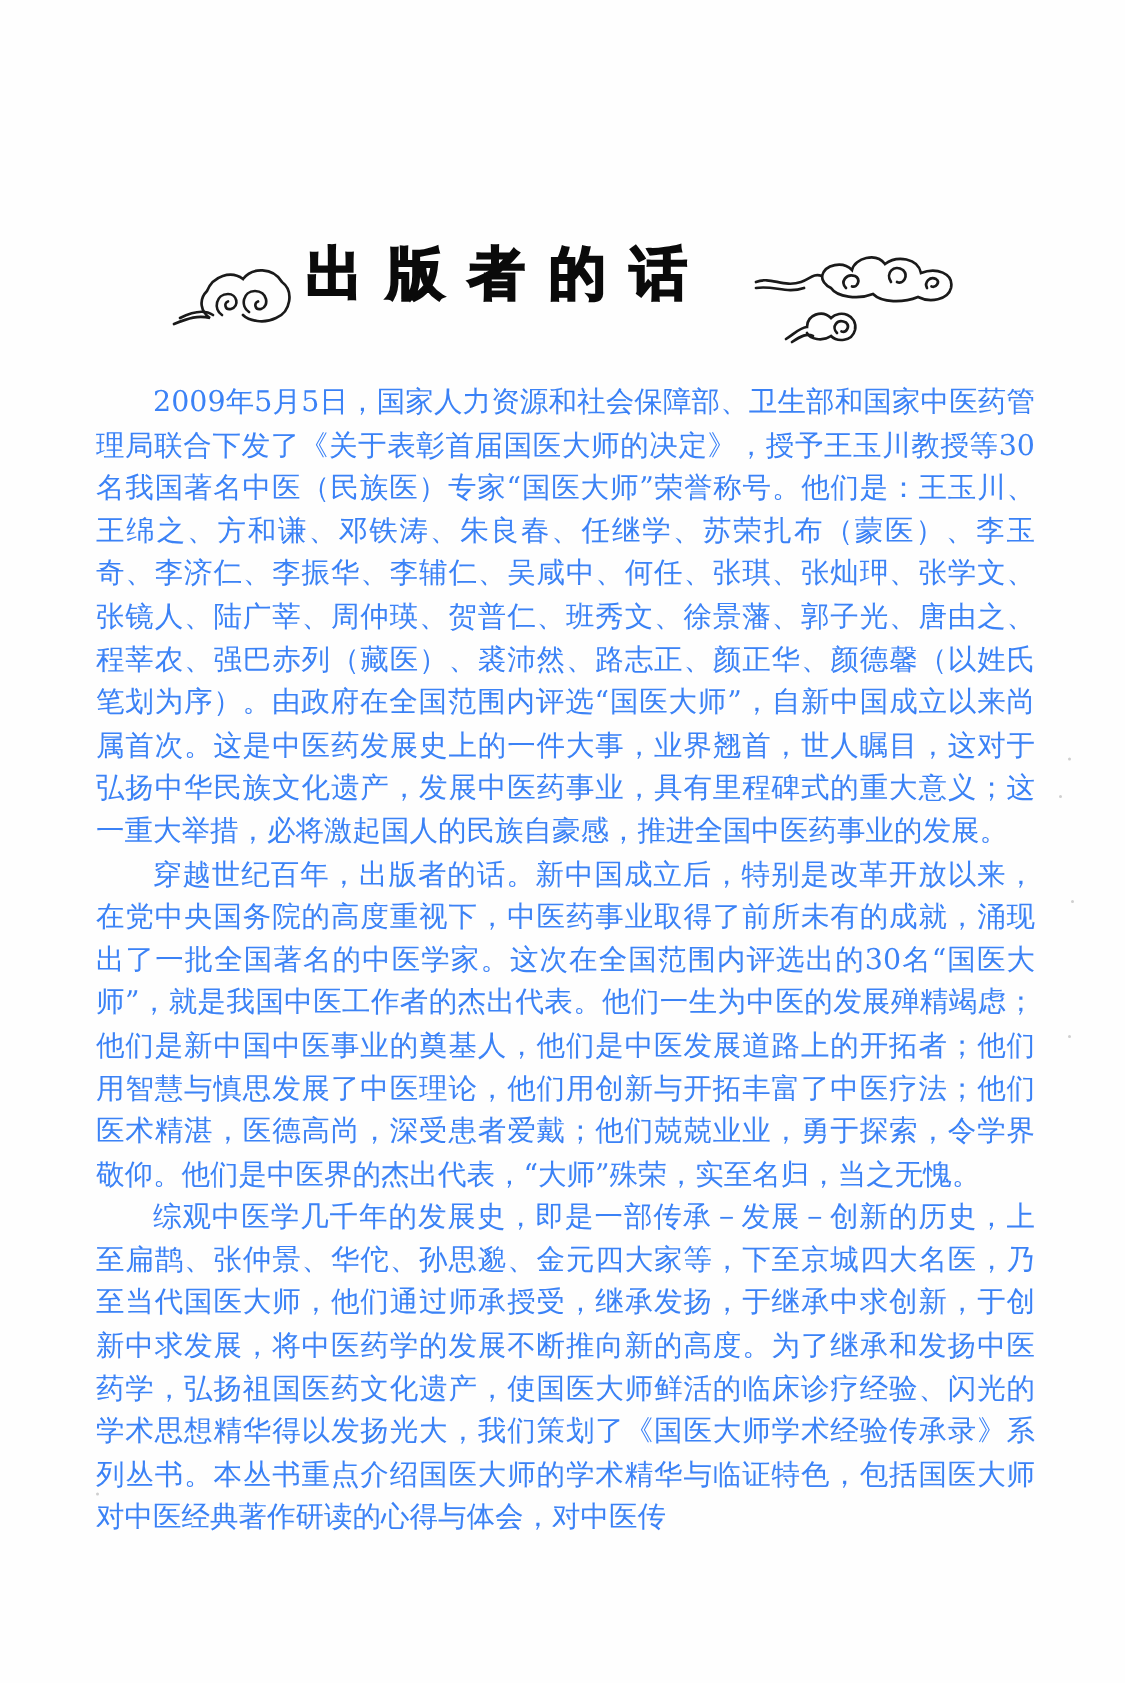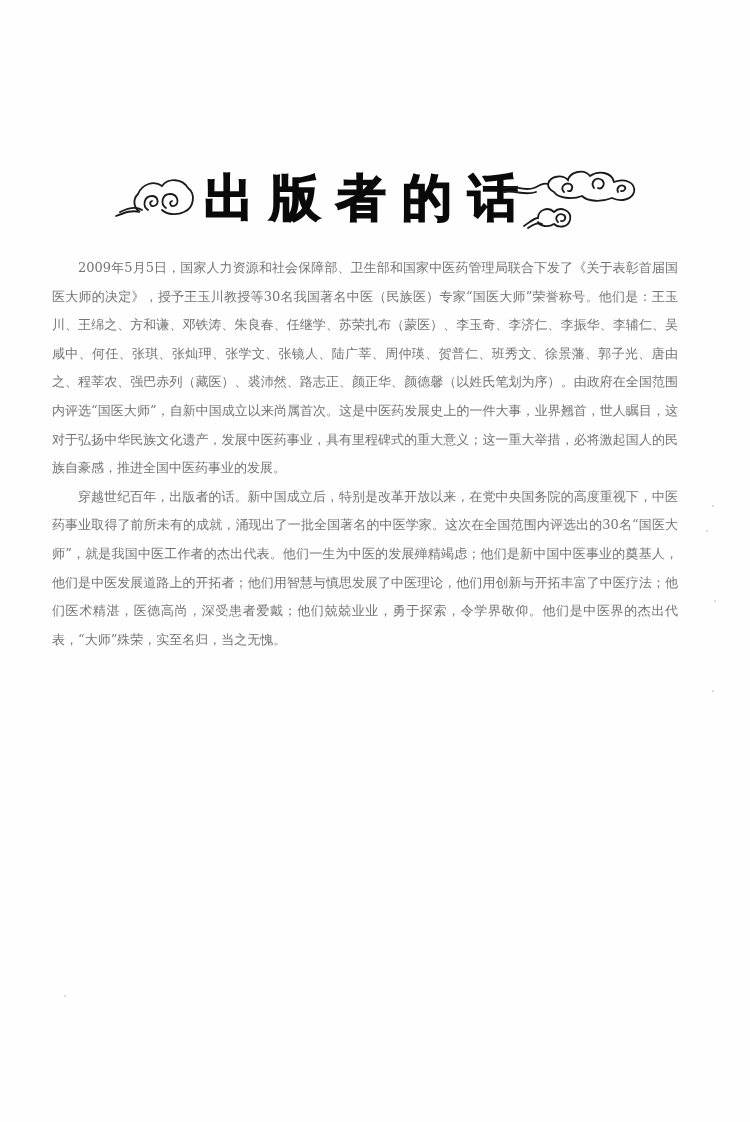--- a/index.html
+++ b/index.html
@@ -24,48 +24,48 @@
   .title-wrap {
     position: absolute;
     left: 112px;
     top: 148px;
     width: 540px;
     height: 80px;
   }
   .title {
     position: absolute;
     left: 92px;
-    top: 20px;
+    top: 4px;
     font-family: "DejaVu Sans", "Liberation Sans", sans-serif;
     font-weight: bold;
-    font-size: 50px;
+    font-size: 38px;
     letter-spacing: 16px;
     line-height: 60px;
     color: #0a0a0a;
     white-space: nowrap;
     -webkit-text-stroke: 1.5px #0a0a0a;
   }
   .cloud {
     position: absolute;
   }
   .cloud-left { left: 0; top: 24px; width: 84px; height: 50px; }
   .cloud-right { left: 390px; top: 18px; width: 150px; height: 40px; }
   .cloud-right-small { left: 410px; top: 52px; width: 52px; height: 30px; }
 
   .body-text {
     position: absolute;
-    left: 52px;
+    left: 64px;
     top: 254px;
     width: 626px;
     font-family: "DejaVu Serif", "Liberation Serif", serif;
-    font-size: 13px;
+    font-size: 19px;
     line-height: 28.6px;
     text-align: justify;
     text-justify: inter-character;
-    color: #737373;
+    color: #3b82f6;
   }
   .para {
     margin: 0;
     text-indent: 2em;
   }
   .speck {
     position: absolute;
     width: 2px; height: 2px;
     background: #cfcfcf;
     border-radius: 1px;
@@ -104,20 +104,21 @@
         <path d="M2 26 C 8 22, 12 18, 16 18 C 16 10, 26 6, 32 12 C 38 6, 50 10, 48 20 C 46 28, 36 28, 32 24 C 26 28, 18 26, 16 22"></path>
         <path d="M6 28 C 12 24, 16 22, 20 24"></path>
         <path d="M36 22 C 32 18, 36 12, 42 15 C 45 18, 42 22, 39 21"></path>
       </g>
     </svg>
   </div>
 
   <div class="body-text">
     <p class="para">2009年5月5日，国家人力资源和社会保障部、卫生部和国家中医药管理局联合下发了《关于表彰首届国医大师的决定》，授予王玉川教授等30名我国著名中医（民族医）专家“国医大师”荣誉称号。他们是：王玉川、王绵之、方和谦、邓铁涛、朱良春、任继学、苏荣扎布（蒙医）、李玉奇、李济仁、李振华、李辅仁、吴咸中、何任、张琪、张灿玾、张学文、张镜人、陆广莘、周仲瑛、贺普仁、班秀文、徐景藩、郭子光、唐由之、程莘农、强巴赤列（藏医）、裘沛然、路志正、颜正华、颜德馨（以姓氏笔划为序）。由政府在全国范围内评选“国医大师”，自新中国成立以来尚属首次。这是中医药发展史上的一件大事，业界翘首，世人瞩目，这对于弘扬中华民族文化遗产，发展中医药事业，具有里程碑式的重大意义；这一重大举措，必将激起国人的民族自豪感，推进全国中医药事业的发展。</p>
     <p class="para">穿越世纪百年，出版者的话。新中国成立后，特别是改革开放以来，在党中央国务院的高度重视下，中医药事业取得了前所未有的成就，涌现出了一批全国著名的中医学家。这次在全国范围内评选出的30名“国医大师”，就是我国中医工作者的杰出代表。他们一生为中医的发展殚精竭虑；他们是新中国中医事业的奠基人，他们是中医发展道路上的开拓者；他们用智慧与慎思发展了中医理论，他们用创新与开拓丰富了中医疗法；他们医术精湛，医德高尚，深受患者爱戴；他们兢兢业业，勇于探索，令学界敬仰。他们是中医界的杰出代表，“大师”殊荣，实至名归，当之无愧。</p>
+    <p class="para">综观中医学几千年的发展史，即是一部传承－发展－创新的历史，上至扁鹊、张仲景、华佗、孙思邈、金元四大家等，下至京城四大名医，乃至当代国医大师，他们通过师承授受，继承发扬，于继承中求创新，于创新中求发展，将中医药学的发展不断推向新的高度。为了继承和发扬中医药学，弘扬祖国医药文化遗产，使国医大师鲜活的临床诊疗经验、闪光的学术思想精华得以发扬光大，我们策划了《国医大师学术经验传承录》系列丛书。本丛书重点介绍国医大师的学术精华与临证特色，包括国医大师对中医经典著作研读的心得与体会，对中医传</p>
   </div>
 
   <span class="speck" style="left:712px;top:505px;"></span>
   <span class="speck" style="left:706px;top:530px;"></span>
   <span class="speck" style="left:714px;top:600px;"></span>
   <span class="speck" style="left:712px;top:690px;"></span>
   <span class="speck" style="left:64px;top:995px;"></span>
 </div>
 
 </body></html>

